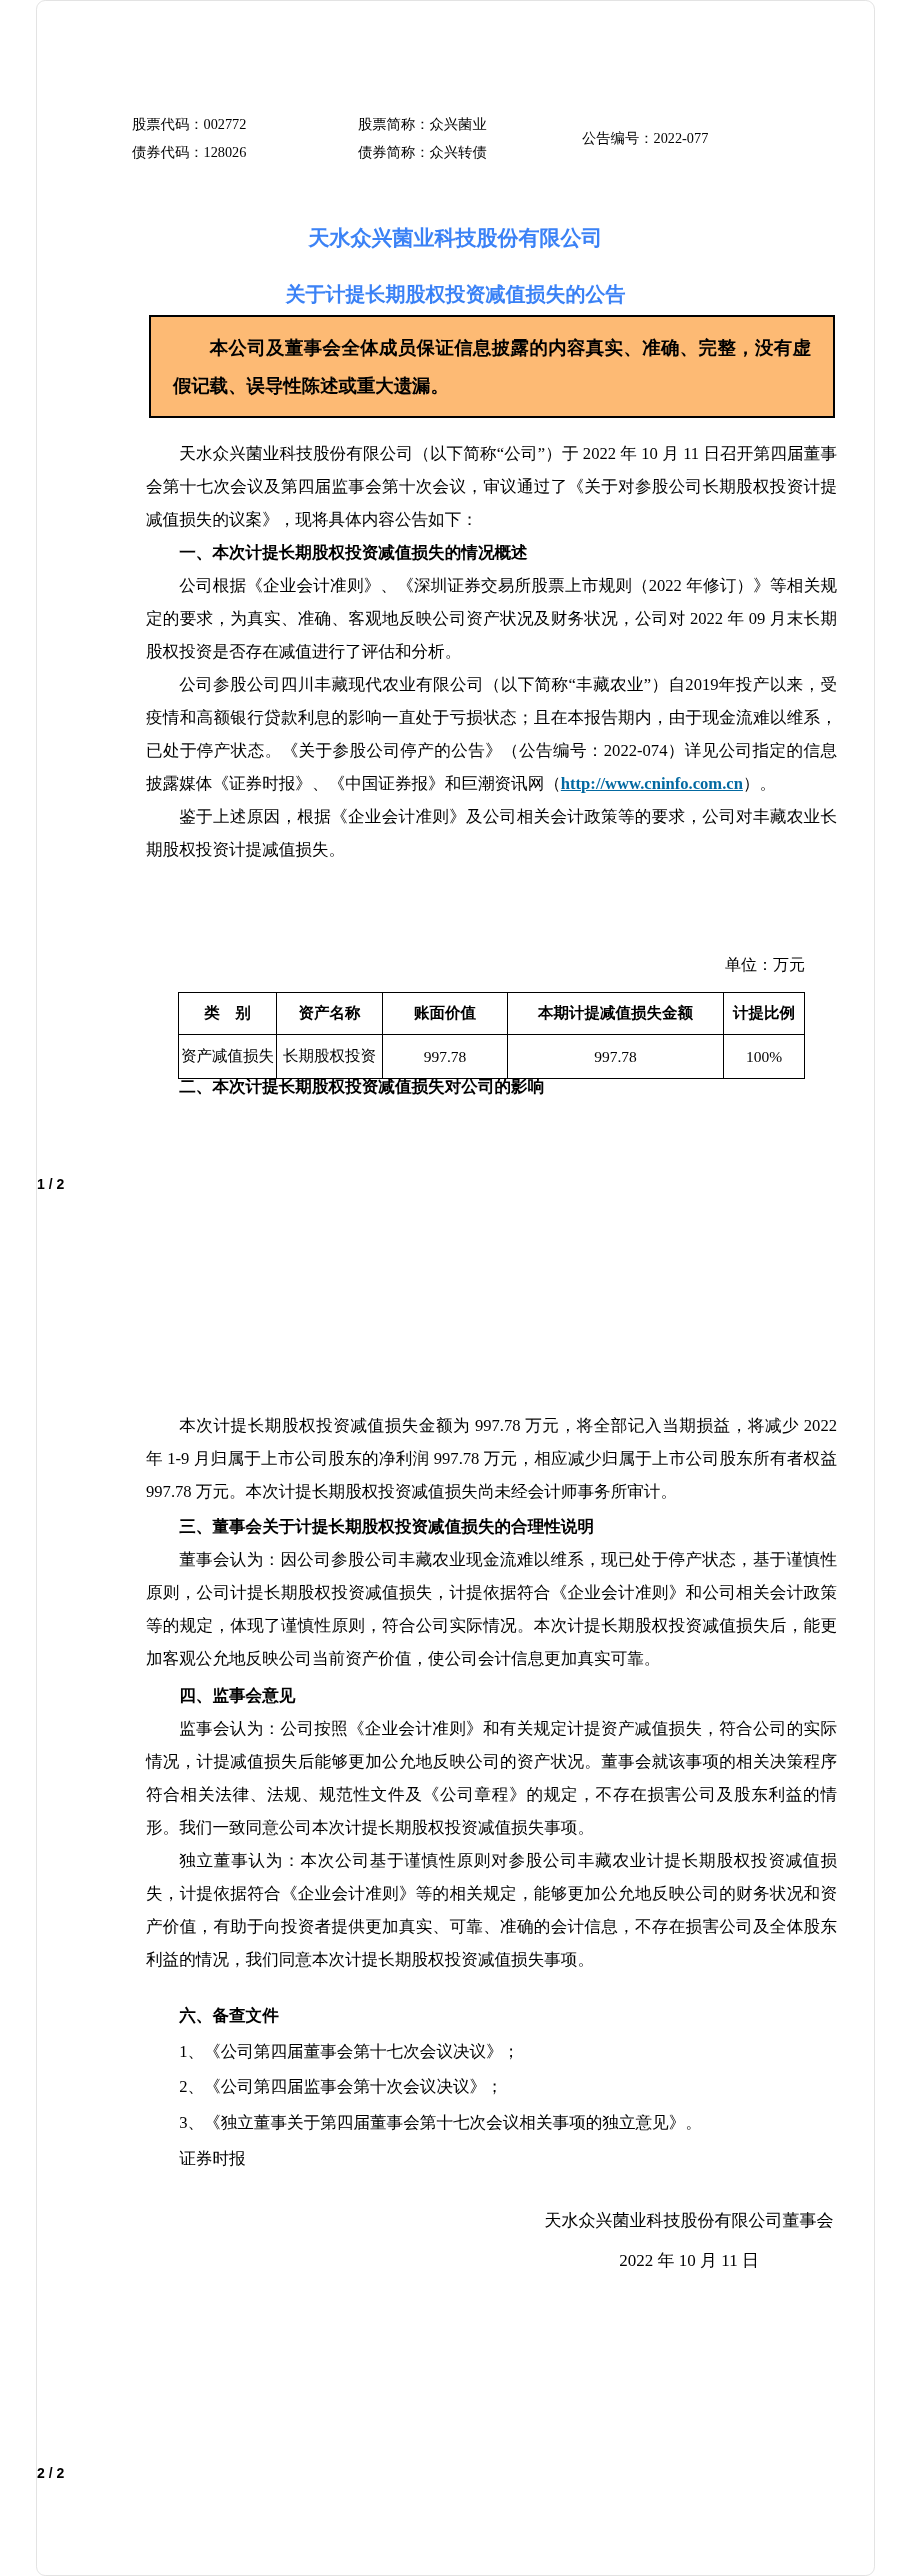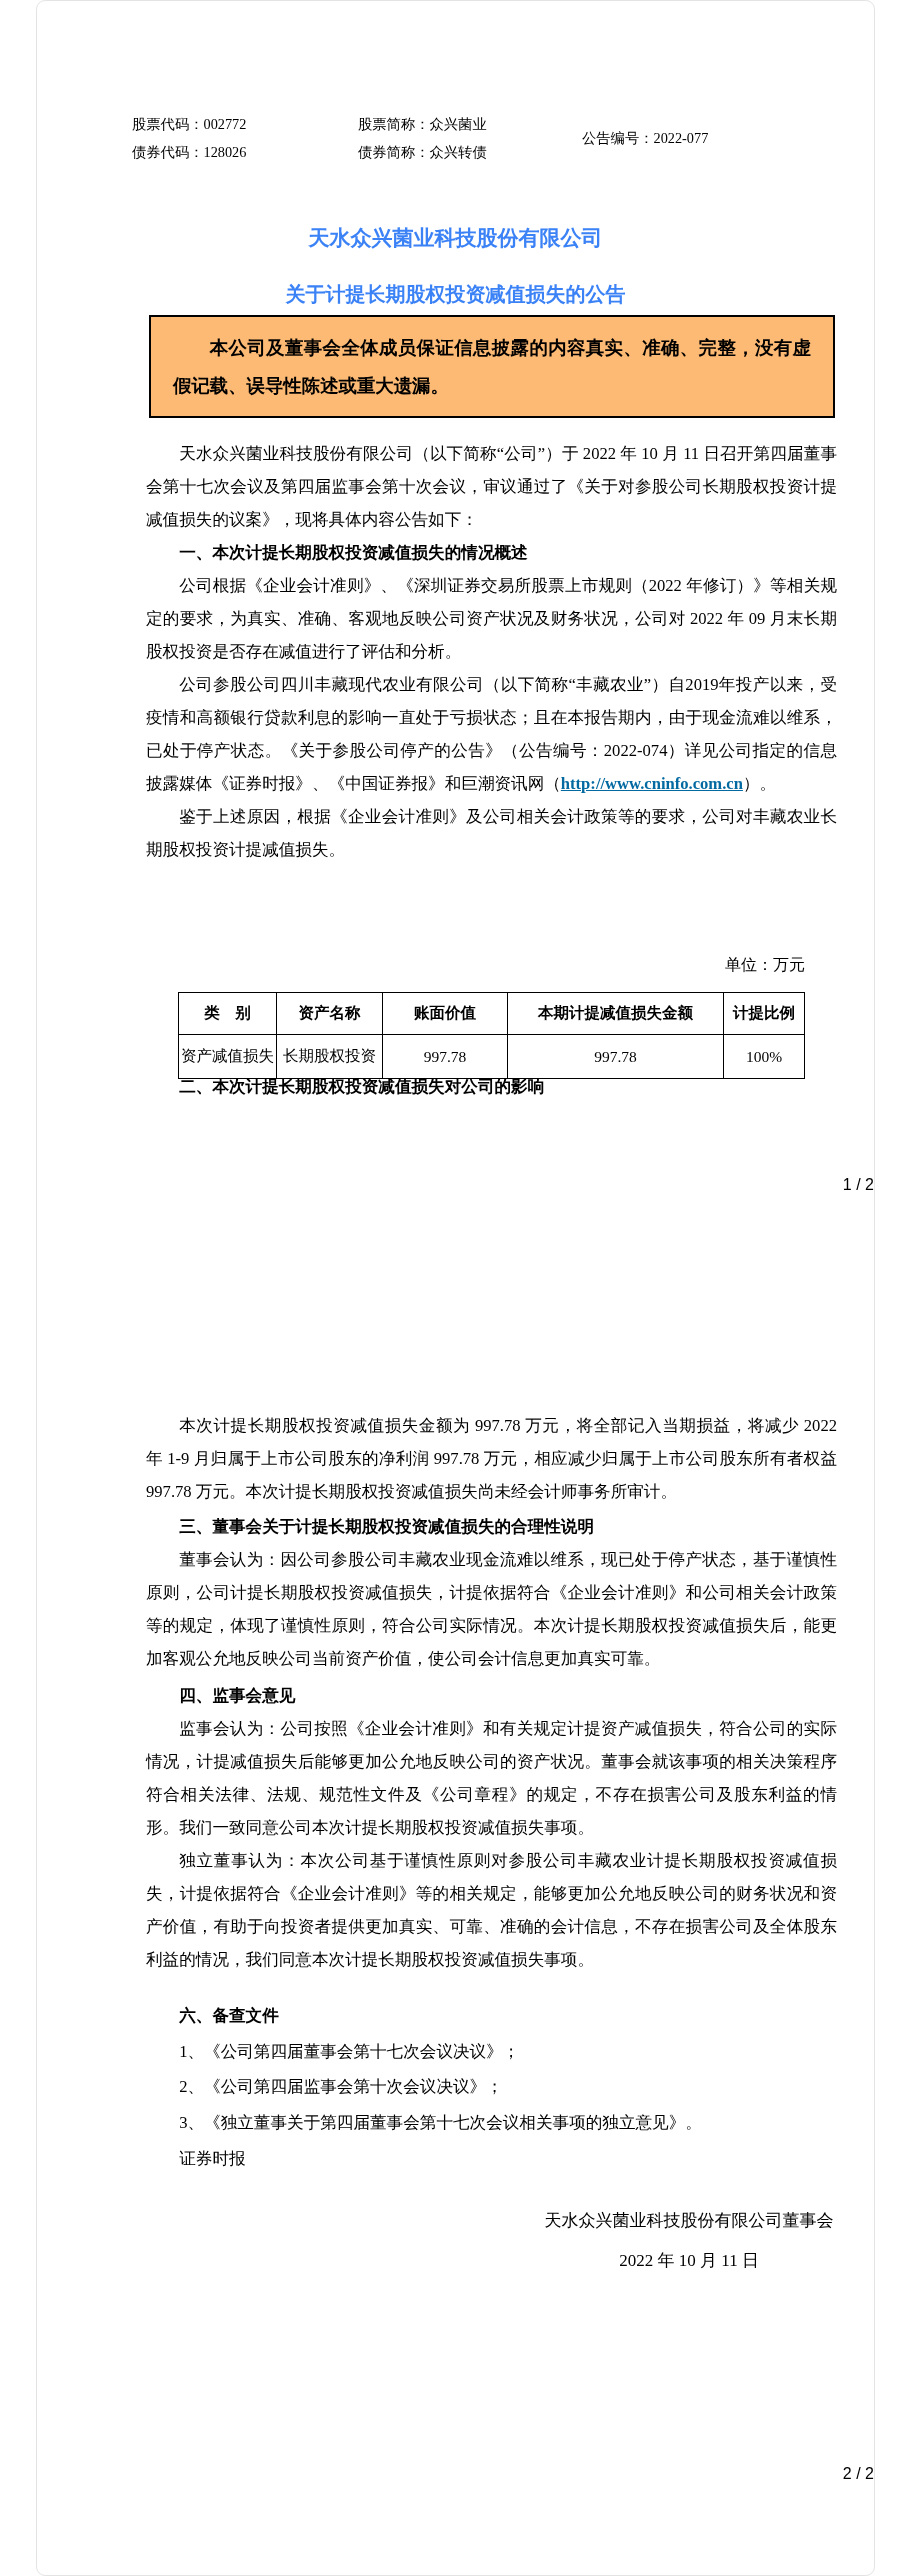--- a/index.html
+++ b/index.html
@@ -71,23 +71,23 @@
   }
   table.loss-table td {
     height:44px; border:1.1px solid #000;
     text-align:center; vertical-align:middle;
   }
 
   .h2-abs { position:absolute; top:1069px; left:109px; width:691px; font-size:16.6px; line-height:33px; }
 
   
   .page-footer {
-    position:absolute; left:0; width:100%; text-align:right;
+    position:absolute; left:0; width:100%; text-align:left;
     font-family:"Liberation Sans","DejaVu Sans",sans-serif;
-    font-weight:normal; font-size:16px;
+    font-weight:bold; font-size:14px;
   }
   .footer1 { top:1175px; }
   .footer2 { top:2464px; }
 
   
   .page2-content { top:1408px; }
   .page2-content .hsec.h3 { margin-top:2.3px; }
   .page2-content .hsec.h4 { margin-top:3.4px; }
   .page2-content .hsec.h5 { margin-top:23px; }
   .page2-content .hsec.h6 { margin-top:23px; }

